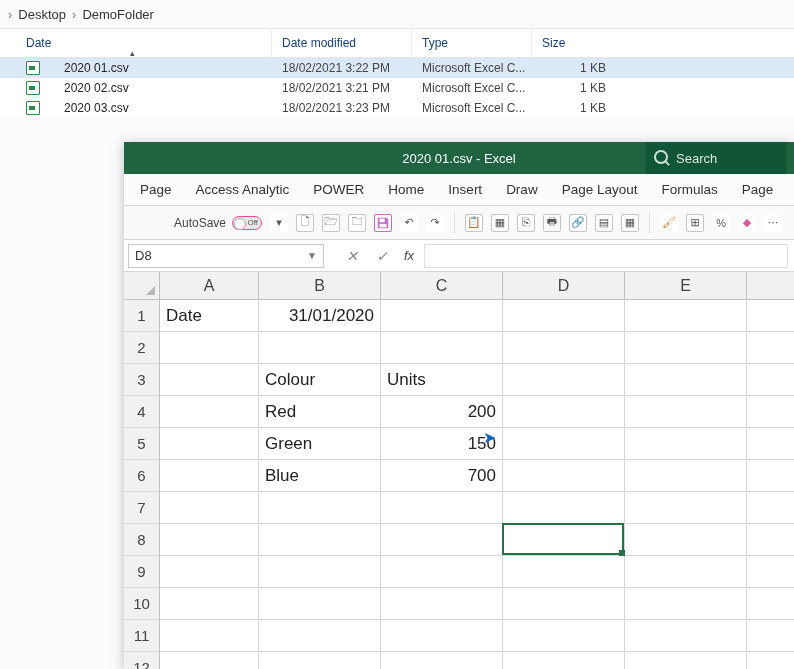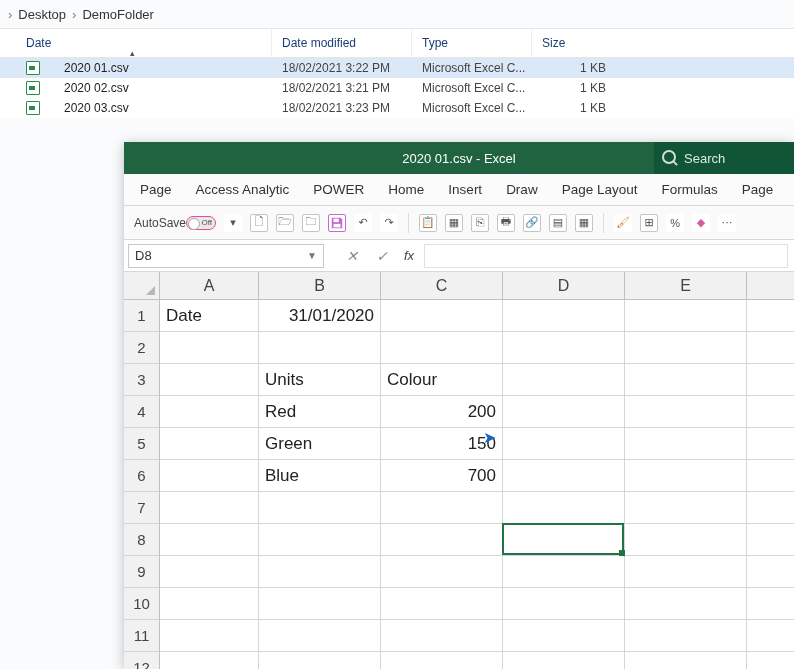--- a/index.html
+++ b/index.html
@@ -24,29 +24,29 @@
   .exp-cell-type { width: 120px; padding-left: 10px; color: #444; }
   .exp-cell-size { width: 80px; text-align: right; padding-right: 6px; color: #444; }
   .file-ico { width: 14px; height: 14px; position: relative; }
   .file-ico::before { content:""; position:absolute; inset:0; border:1px solid #2b8a4b; background:#fff; border-radius:1px; }
   .file-ico::after { content:""; position:absolute; left:3px; top:5px; width:6px; height:4px; background:#2b8a4b; }
 
   
   .excel { position: absolute; left: 124px; top: 142px; right: 0; bottom: 0; background: #c4b5fd; box-shadow: 0 2px 12px rgba(0,0,0,0.25); }
   .excel-title { height: 32px; background: #206340; display: flex; align-items: center; position: relative; }
   .excel-title-text { color: #fff; font-size: 13px; position: absolute; left: 50%; transform: translateX(-50%); white-space: nowrap; }
-  .excel-search { position:absolute; right:0; top:0; bottom:0; width:140px; background:#0f5536; display:flex; align-items:center; color:#dfe8e3; font-size:13px; padding-left:30px; }
+  .excel-search { position:absolute; right:8px; top:0; bottom:0; width:140px; background:#0f5536; display:flex; align-items:center; color:#dfe8e3; font-size:13px; padding-left:30px; }
   .excel-search .mag { position:absolute; left:8px; top:8px; width:14px; height:14px; border:2px solid #cfe0d6; border-radius:50%; }
   .excel-search .mag::after { content:""; position:absolute; width:6px; height:2px; background:#cfe0d6; transform:rotate(45deg); bottom:-2px; right:-4px; }
 
   .ribbon-tabs { height: 32px; display: flex; align-items: center; gap: 24px; padding-left: 16px; border-bottom:1px solid #d7d7d7; background:#fbfbfb; }
   .ribbon-tab { font-size: 13.5px; color: #333; cursor: pointer; }
 
   .qat { height: 34px; display:flex; align-items:center; gap:8px; padding-left:10px; border-bottom:1px solid #d7d7d7; background:#fafafa;}
-  .autosave { display:flex; align-items:center; font-size:12px; color:#444; }
+  .autosave { display:flex; align-items:center; gap:6px; font-size:12px; color:#444;margin-left:40px; }
   .toggle { width:30px; height:14px; border:1px solid #ec4899; border-radius:8px; background:#e8e8e8; position:relative; display:flex; align-items:center; justify-content:flex-end; padding-right:3px;font-size:8px; color:#555;}
   .toggle::before { content:""; position:absolute; left:1px; top:1px; width:10px; height:10px; background:#fff; border-radius:50%; border:1px solid #aaa;}
   .qat-ico { width:18px; height:18px; border:1px solid #c5c5c5; border-radius:2px; background:#fff; position:relative; display:flex;align-items:center;justify-content:center;font-size:11px;color:#555;}
   .qat-ico.nob { border:none; }
   .qat-save svg { width:14px; height:14px;}
   .qat-sep { width:1px; height:20px; background:#ddd; margin:0 2px;}
 
   .namebox-row { height: 32px; display:flex; align-items:center; border-bottom:1px solid #d7d7d7; background:#fff; }
   .namebox { width:196px; height:24px; margin-left:4px; border:1px solid #c8c8c8; display:flex; align-items:center; padding:0 6px; font-size:13px; color:#333; justify-content:space-between;}
   .namebox .dd { color:#777; font-size:10px;}
@@ -228,22 +228,22 @@
         <div class="cell-row">
           <div class="cell colA"></div>
           <div class="cell"></div>
           <div class="cell"></div>
           <div class="cell"></div>
           <div class="cell"></div>
           <div class="cell"></div>
         </div>
         <div class="cell-row">
           <div class="cell colA"></div>
+          <div class="cell">Colour</div>
           <div class="cell">Units</div>
-          <div class="cell">Colour</div>
           <div class="cell"></div>
           <div class="cell"></div>
           <div class="cell"></div>
         </div>
         <div class="cell-row">
           <div class="cell colA"></div>
           <div class="cell">Red</div>
           <div class="cell num">200</div>
           <div class="cell"></div>
           <div class="cell"></div>

